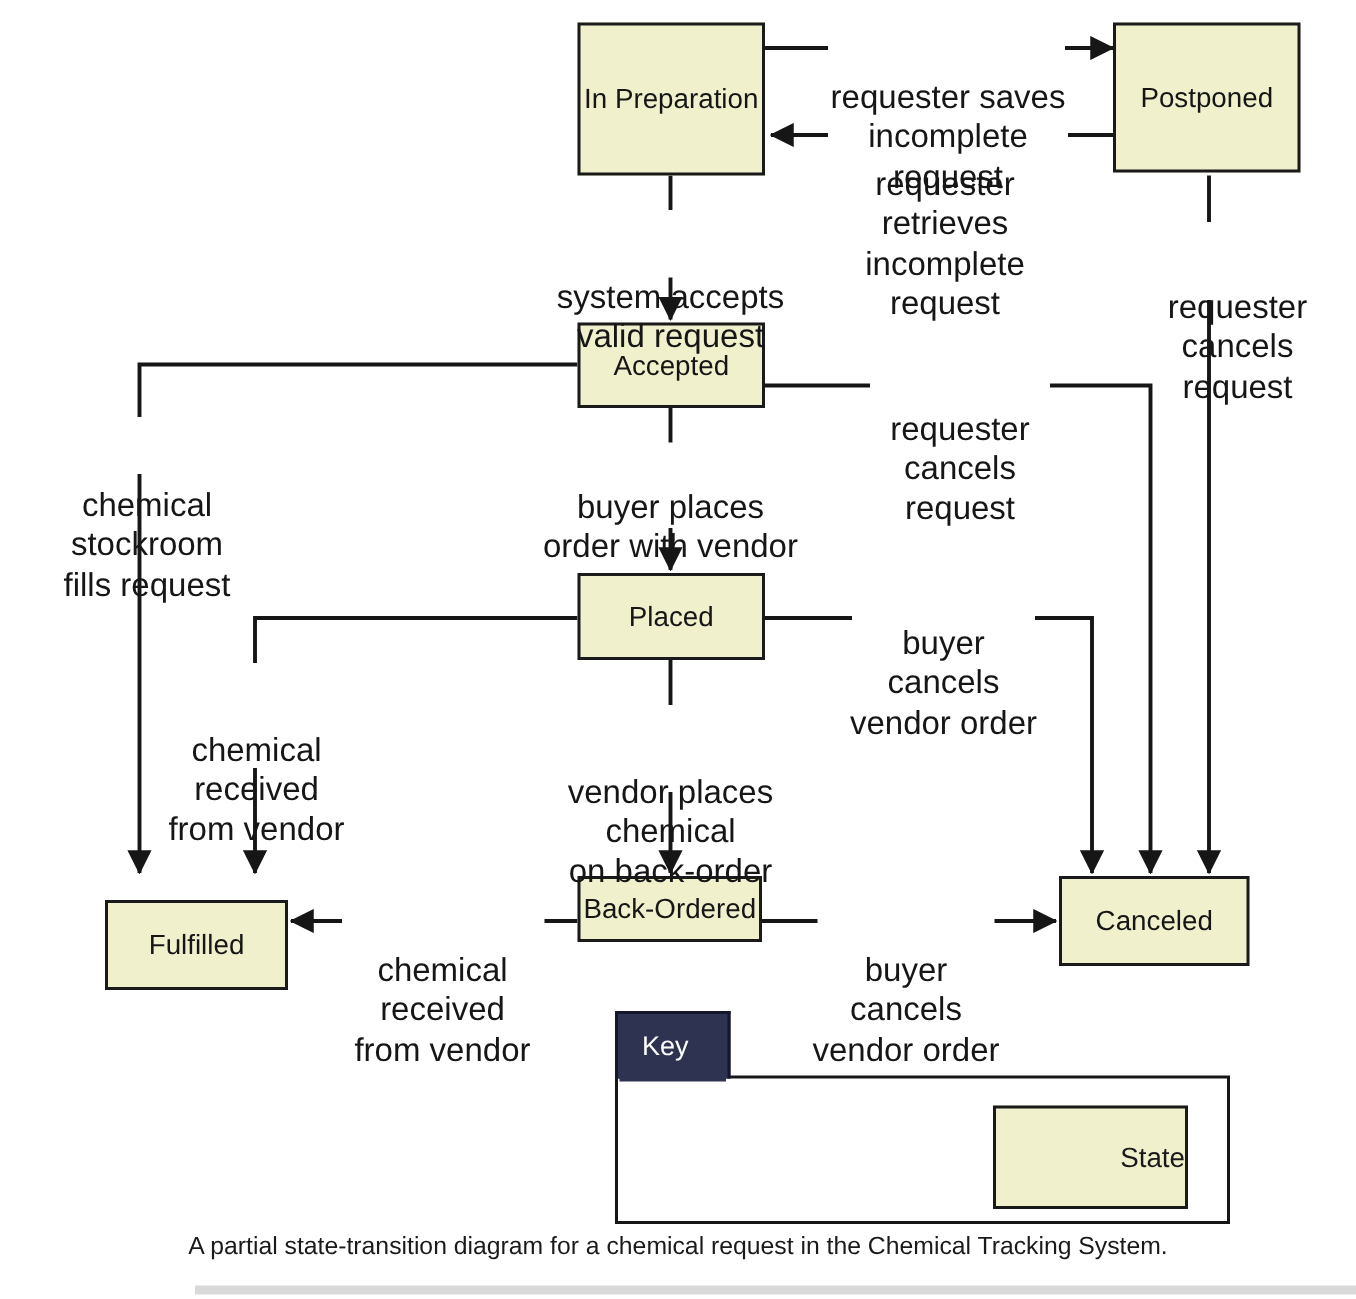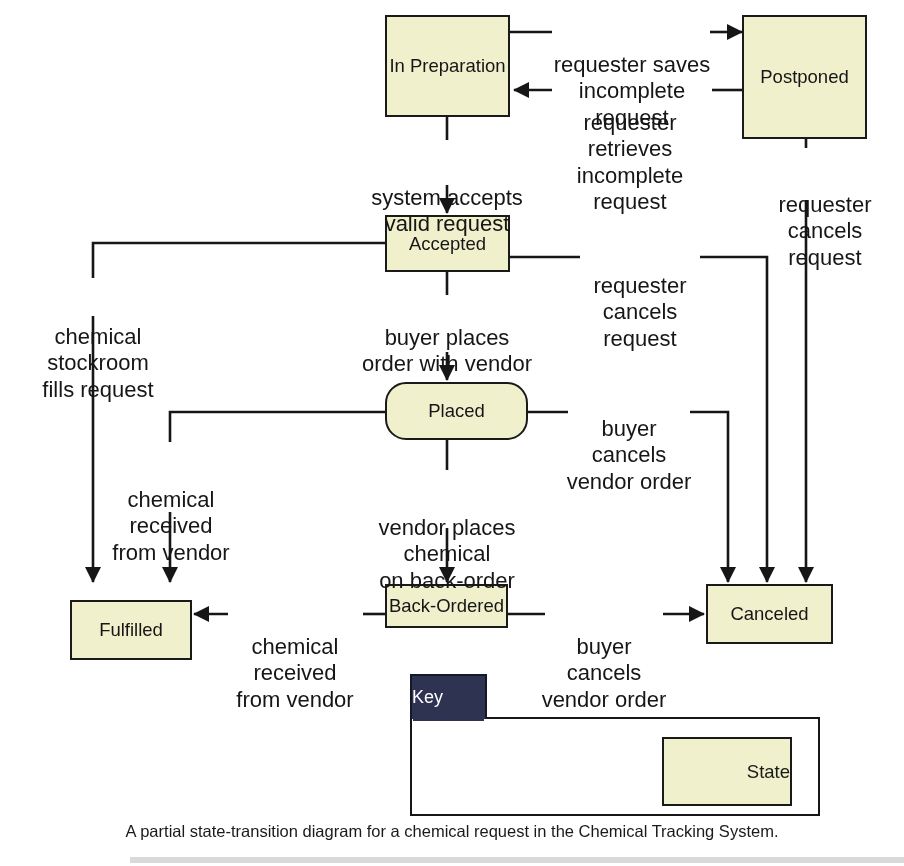--- a/index.html
+++ b/index.html
@@ -48,21 +48,21 @@
   #key-tab {
     position: absolute;
     left: 410px; top: 674px;
     width: 77px; height: 45px;
     background: #2D3350;
     border: 2.5px solid #15182a;
     border-bottom: none;
     color: #ffffff;
     font-size: 18px;
     display: flex; align-items: center;
-    padding-left: 0;
+    padding-left: 16px;
     z-index: 3;
   }
   #key-body {
     position: absolute;
     left: 410px; top: 717px;
     width: 410px; height: 99px;
     background: #ffffff;
     border: 2.5px solid #161616;
     z-index: 2;
   }
@@ -156,29 +156,29 @@
       <path d="M 443 772 L 482 772"></path>
       <path d="M 569 772 L 625 772" marker-end="url(#arrow)"></path>
     </g>
   </svg>
 
   <div class="state-box" style="left:385px; top:15px; width:125px; height:102px;">
     <span>In
 Preparation</span>
   </div>
 
-  <div class="state-box" style="left:742px; top:15px; width:125px; height:124px;">
+  <div class="state-box" style="left:742px; top:15px; width:125px; height:100px;">
     <span>Postponed</span>
   </div>
 
   <div class="state-box" style="left:385px; top:215px; width:125px; height:57px;">
     <span>Accepted</span>
   </div>
 
-  <div class="state-box" style="left:385px; top:382px; width:143px; height:58px;border-radius:21px;">
+  <div class="state-box" style="left:385px; top:382px; width:125px; height:58px;">
     <span>Placed</span>
   </div>
 
   <div class="state-box" style="left:70px; top:584px; width:122px; height:60px;margin-top:16px;">
     <span>Fulfilled</span>
   </div>
 
   <div class="state-box" style="left:385px; top:584px; width:123px; height:44px;">
     <span>Back-Ordered</span>
   </div>

